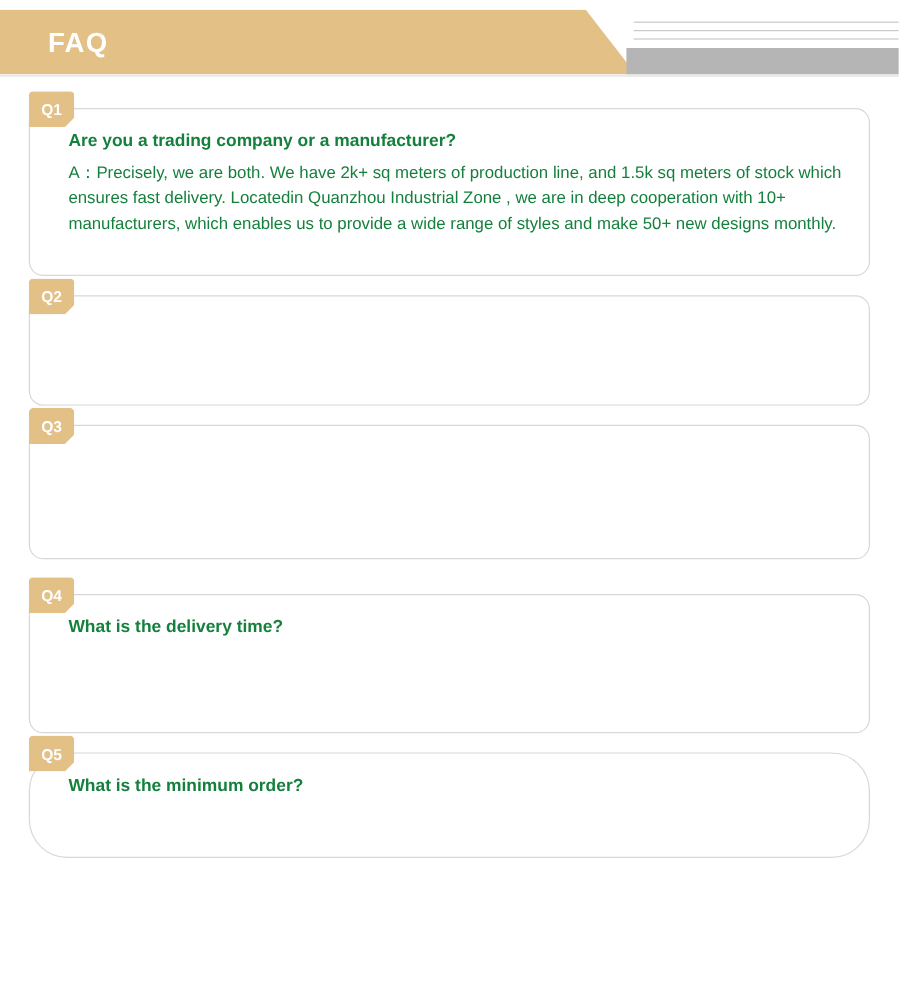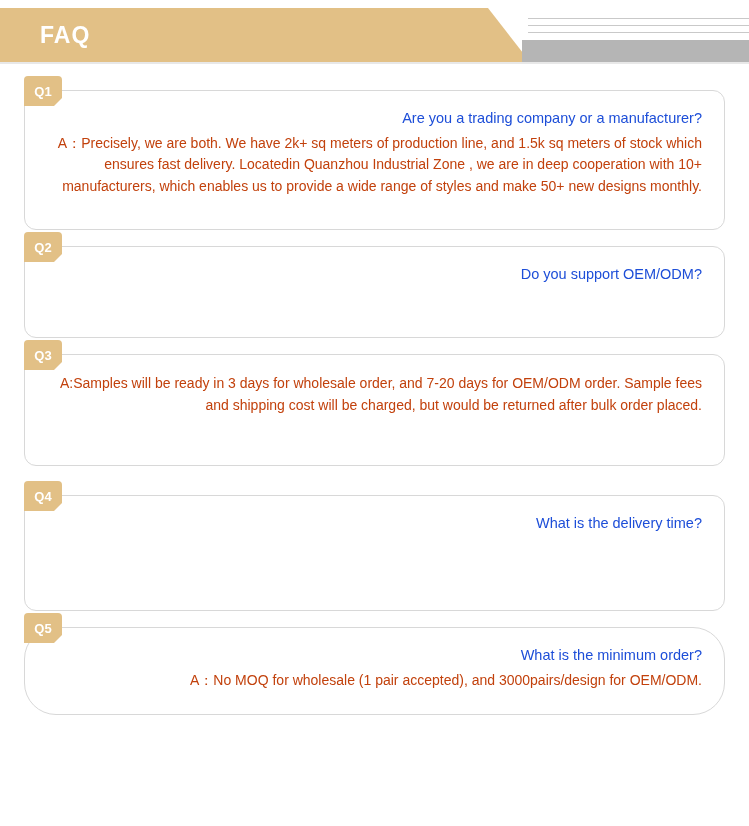--- a/index.html
+++ b/index.html
@@ -66,21 +66,20 @@
     top: 62px;
     width: 749px;
     height: 2px;
     background: #e8e8e8;
   }
 
   
   .faq-list {
     position: relative;
     padding: 0;
-    text-align: right;
   }
   .faq-item {
     position: relative;
     margin: 0 24px 16px 24px;
   }
   .faq-box {
     border: 1px solid #d8d8d8;
     border-radius: 12px;
     padding: 18px 22px 16px 32px;
     background: #ffffff;
@@ -97,28 +96,28 @@
     color: #ffffff;
     font-size: 13px;
     font-weight: bold;
     display: flex;
     align-items: center;
     justify-content: center;
     z-index: 3;
     clip-path: polygon(0 0, 38px 0, 38px 22px, 30px 30px, 0 30px);
   }
   .q-title {
-    color: #1d4ed8;
+    color: #15803d;
     font-size: 14.5px;
-    font-weight: normal;
+    font-weight: bold;
     margin: 0 0 4px 0;
     line-height: 1.35;
   }
   .a-text {
-    color: #c2410c;
+    color: #15803d;
     font-size: 14px;
     line-height: 1.55;
     margin: 0;
   }
 
   
   .item-1 .faq-box { min-height: 140px; }
   .item-2 .faq-box { min-height: 92px; }
   .item-3 .faq-box { min-height: 112px; }
   .item-4 .faq-box { min-height: 116px; margin-top: 29px; }
@@ -147,39 +146,36 @@
     <div class="q-tag">Q1</div>
     <div class="faq-box">
       <p class="q-title">Are you a trading company or a manufacturer?</p>
       <p class="a-text">A：Precisely, we are both. We have 2k+ sq meters of production line, and 1.5k sq meters of stock which ensures fast delivery. Locatedin Quanzhou Industrial Zone , we are in deep cooperation with 10+ manufacturers, which enables us to provide a wide range of styles and make 50+ new designs monthly.</p>
     </div>
   </div>
 
   <div class="faq-item item-2">
     <div class="q-tag">Q2</div>
     <div class="faq-box">
-      <p class="q-title">Do you support OEM/ODM?</p>
     </div>
   </div>
 
   <div class="faq-item item-3">
     <div class="q-tag">Q3</div>
     <div class="faq-box">
-      <p class="a-text">A:Samples will be ready in 3 days for wholesale order, and 7-20 days for OEM/ODM order. Sample fees and shipping cost will be charged, but would be returned after bulk order placed.</p>
     </div>
   </div>
 
   <div class="faq-item item-4">
     <div class="q-tag">Q4</div>
     <div class="faq-box">
       <p class="q-title">What is the delivery time?</p>
     </div>
   </div>
 
   <div class="faq-item item-5">
     <div class="q-tag">Q5</div>
     <div class="faq-box">
       <p class="q-title">What is the minimum order?</p>
-      <p class="a-text">A：No MOQ for wholesale (1 pair accepted), and 3000pairs/design for OEM/ODM.</p>
     </div>
   </div>
 
 </div>
 
 </body></html>

